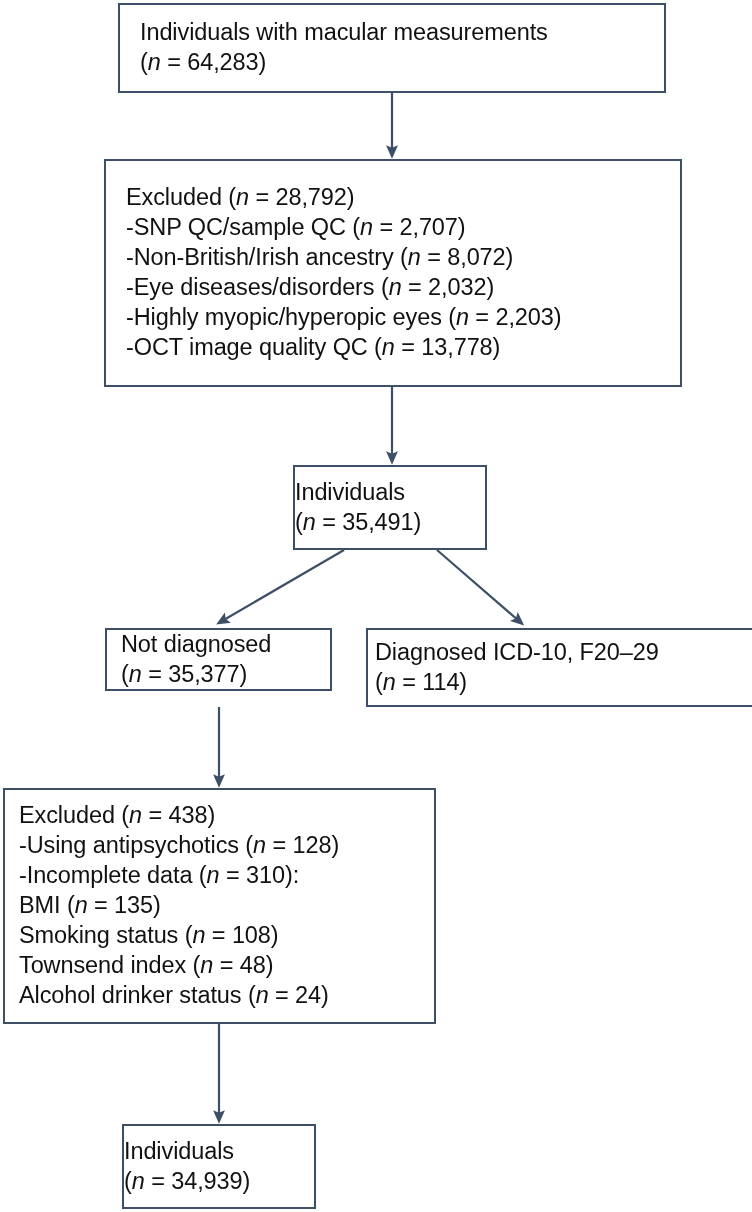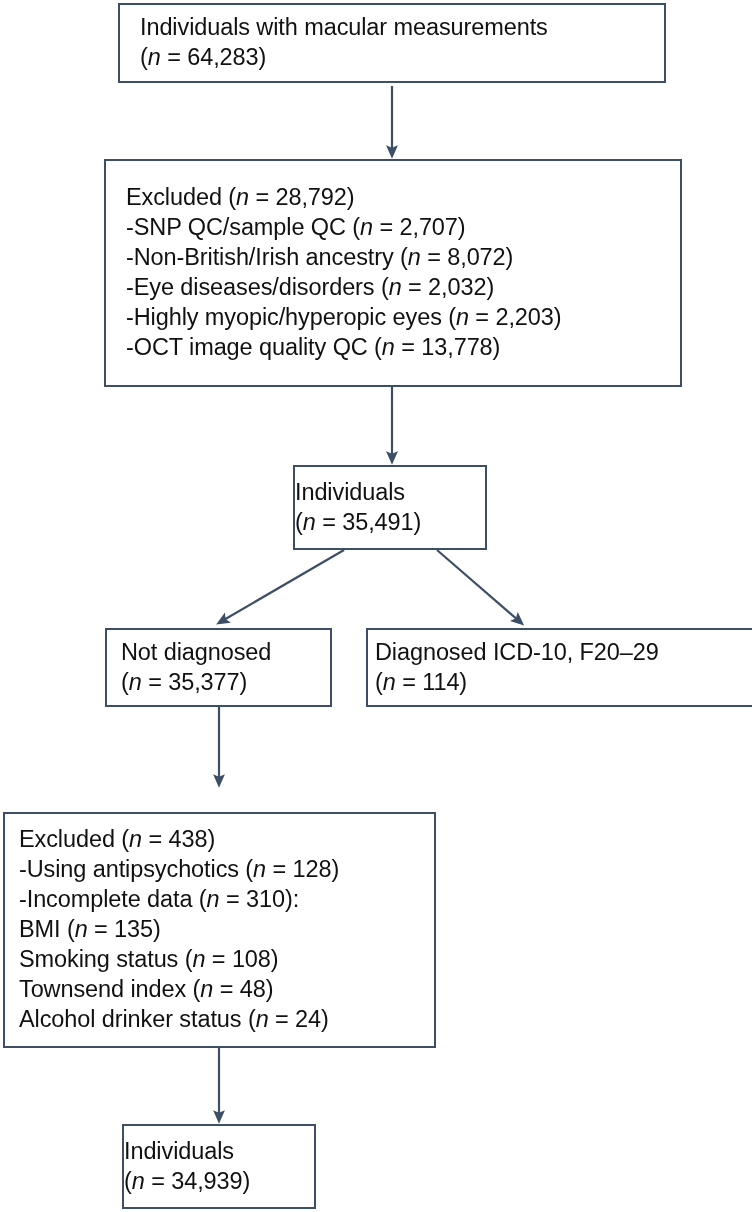--- a/index.html
+++ b/index.html
@@ -56,26 +56,26 @@
   .node.pad-left {
     padding-left: 20px;
   }
   .node.pad-left-sm {
     padding-left: 14px;
   }
   .italic-n {
     font-style: italic;
   }
   
-  #node-top          { left: 118px; top: 3px;    width: 548px; height: 80px;  }
+  #node-top          { left: 118px; top: 3px;    width: 548px; height: 90px;  }
   #node-excluded-1   { left: 104px; top: 159px;  width: 578px; height: 228px; }
   #node-individuals-1{ left: 293px; top: 465px;  width: 194px; height: 85px;  }
-  #node-not-diagnosed{ left: 105px; top: 628px;  width: 227px; height: 79px;  }
+  #node-not-diagnosed{ left: 105px; top: 628px;  width: 227px; height: 63px;  }
   #node-diagnosed    { left: 366px; top: 628px;  width: 404px; height: 79px; padding-left: 7px;  }
-  #node-excluded-2   { left: 3px;   top: 788px;  width: 433px; height: 236px; margin-top: 24px; }
+  #node-excluded-2   { left: 3px;   top: 788px;  width: 433px; height: 236px; }
   #node-individuals-2{ left: 122px; top: 1124px; width: 194px; height: 85px;  }
 </style>
 </head>
 <body style="background: rgb(255, 255, 255); color: rgb(17, 17, 17);">
 
 <div id="flow-root">
 
   <svg id="connector-layer" viewBox="0 0 752 1212" width="752" height="1212" aria-hidden="true">
     <defs>
       <marker id="arrowhead" markerWidth="7" markerHeight="7" refX="3.1" refY="3.1" orient="auto" markerUnits="strokeWidth">

